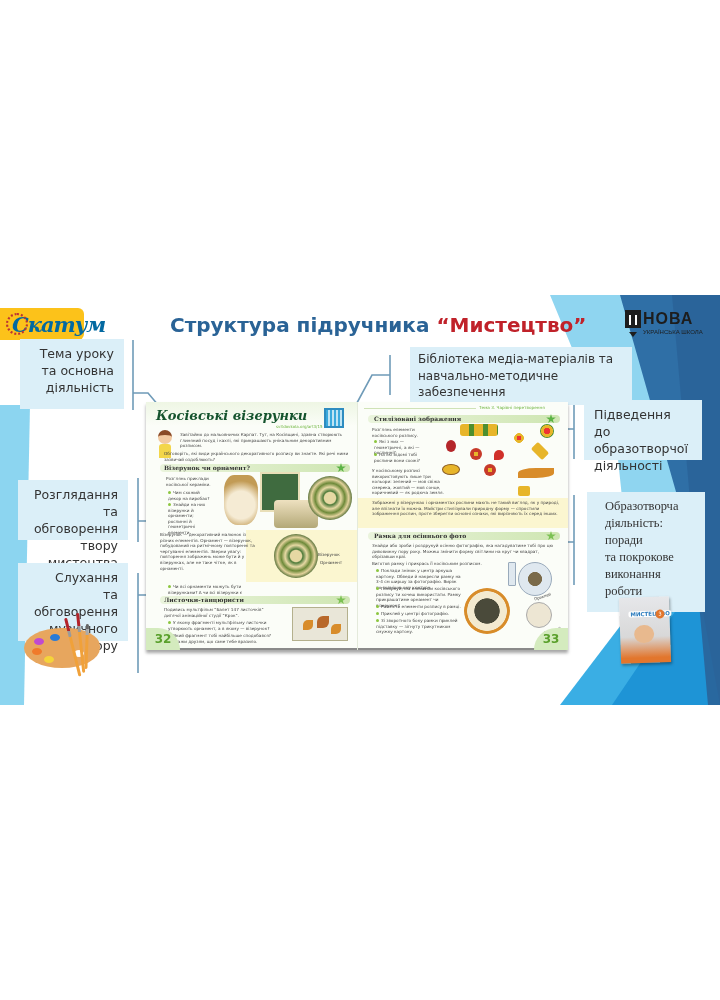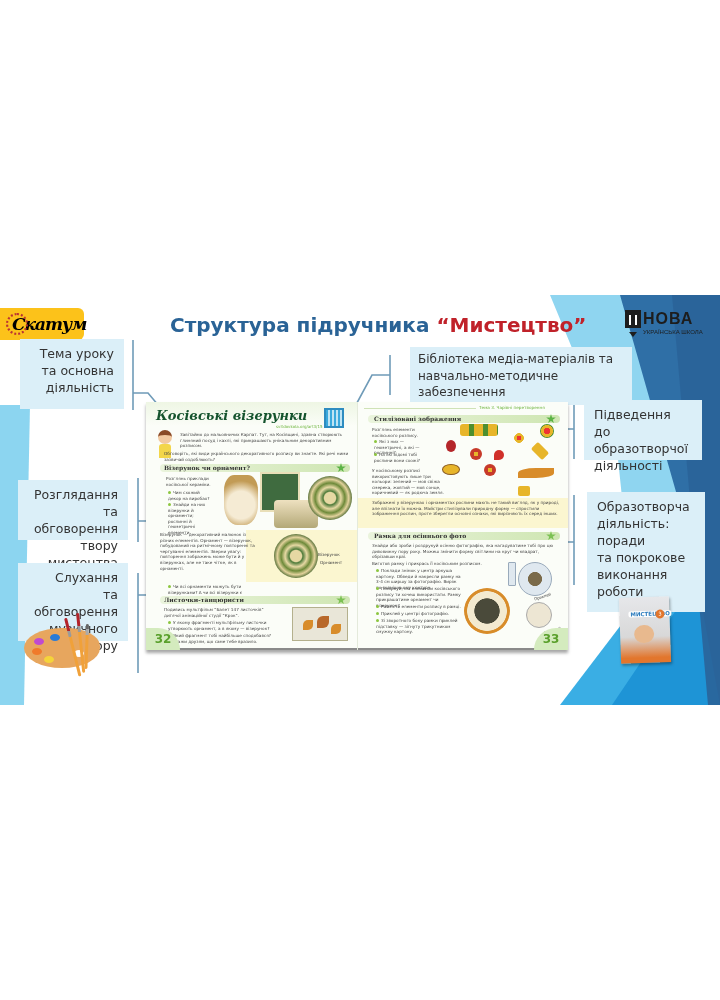--- a/index.html
+++ b/index.html
@@ -18,21 +18,21 @@
   .bg-right-c { position: absolute; right: 0; top: 0; width: 60px; height: 410px;
     background: #2a6399; clip-path: polygon(20% 0, 100% 0, 100% 100%, 80% 100%); opacity: .9; }
   .bg-right-d { position: absolute; right: 0; top: 200px; width: 160px; height: 210px;
     background: #3aaee4; clip-path: polygon(100% 0, 100% 100%, 0 100%); }
   .bg-right-e { position: absolute; right: 0; top: 250px; width: 120px; height: 160px;
     background: #1e94d6; clip-path: polygon(100% 0, 100% 100%, 10% 100%); }
 
   
   .logo-skatyn { position: absolute; left: 0; top: 13px; width: 84px; height: 32px;
     background: #fcc21a; border-radius: 0 6px 6px 0; display: flex; align-items: center; padding-left: 12px; }
-  .logo-skatyn span { font-family: "DejaVu Serif", serif; font-style: italic; font-size: 17px; color: #000000; font-weight: bold; letter-spacing: -1px; }
+  .logo-skatyn span { font-family: "DejaVu Serif", serif; font-style: italic; font-size: 21px; color: #0369a1; font-weight: bold; letter-spacing: -1px; }
   .logo-skatyn .dots { position: absolute; left: 6px; top: 5px; width: 22px; height: 22px; border-radius: 50%;
     border: 2px dotted #b33; }
 
   .logo-nova { position: absolute; left: 625px; top: 15px; display: flex; align-items: flex-start; }
   .nova-mark { width: 16px; height: 18px; background: #1d1d1d; position: relative; margin-right: 2px; }
   .nova-mark::before { content: ""; position: absolute; left: 4px; top: 5px; width: 2px; height: 10px; background: #fff; }
   .nova-mark::after { content: ""; position: absolute; right: 4px; top: 5px; width: 2px; height: 10px; background: #fff; }
   .nova-tri { position: absolute; left: 4px; top: 22px; width: 0; height: 0; border-left: 4px solid transparent; border-right: 4px solid transparent; border-top: 5px solid #1d1d1d; }
   .nova-text { display: flex; flex-direction: column; }
   .nova-word { font-family: "Liberation Sans", sans-serif; font-weight: bold; font-size: 16px; color: #1d1d1d; line-height: 18px; letter-spacing: 1px; }
@@ -166,21 +166,21 @@
     <div>навчально-методичне  забезпечення</div>
     <div><span>на сайті </span><span class="link">svitdovkola.org</span></div>
   </div>
 
   <div class="label-box label-right" style="left:584px; top:105px; width:118px; height:60px;">
     <div>Підведення</div>
     <div>до образотворчої</div>
     <div>діяльності</div>
   </div>
 
-  <div class="label-box label-right" style="left:587px; top:197px; width:118px; height:120px; padding-left:10px;">
+  <div class="label-box label-right" style="left:587px; top:197px; width:118px; height:120px; padding-left:18px;font-family:Liberation Serif, serif;">
     <div>Образотворча</div>
     <div>діяльність:</div>
     <div>поради</div>
     <div>та покрокове</div>
     <div>виконання роботи</div>
   </div>
 
   <div class="book-cover">
     <span class="bc-title">МИСТЕЦТВО</span>
     <span class="bc-grade">3</span>

